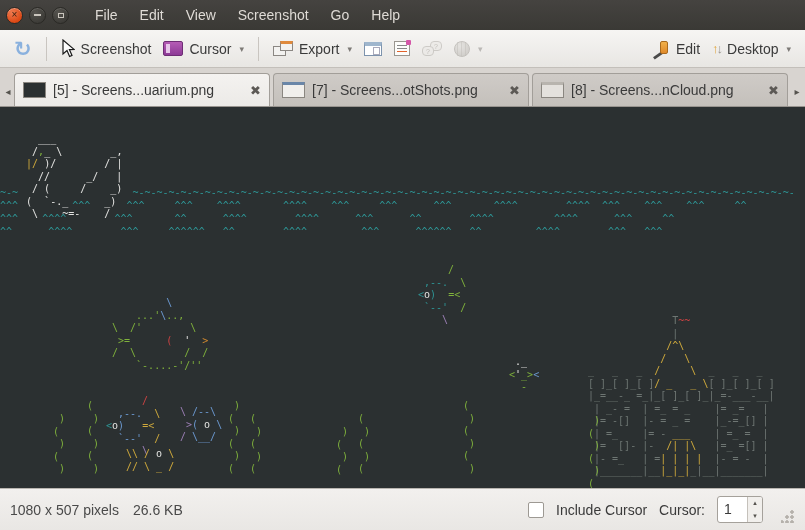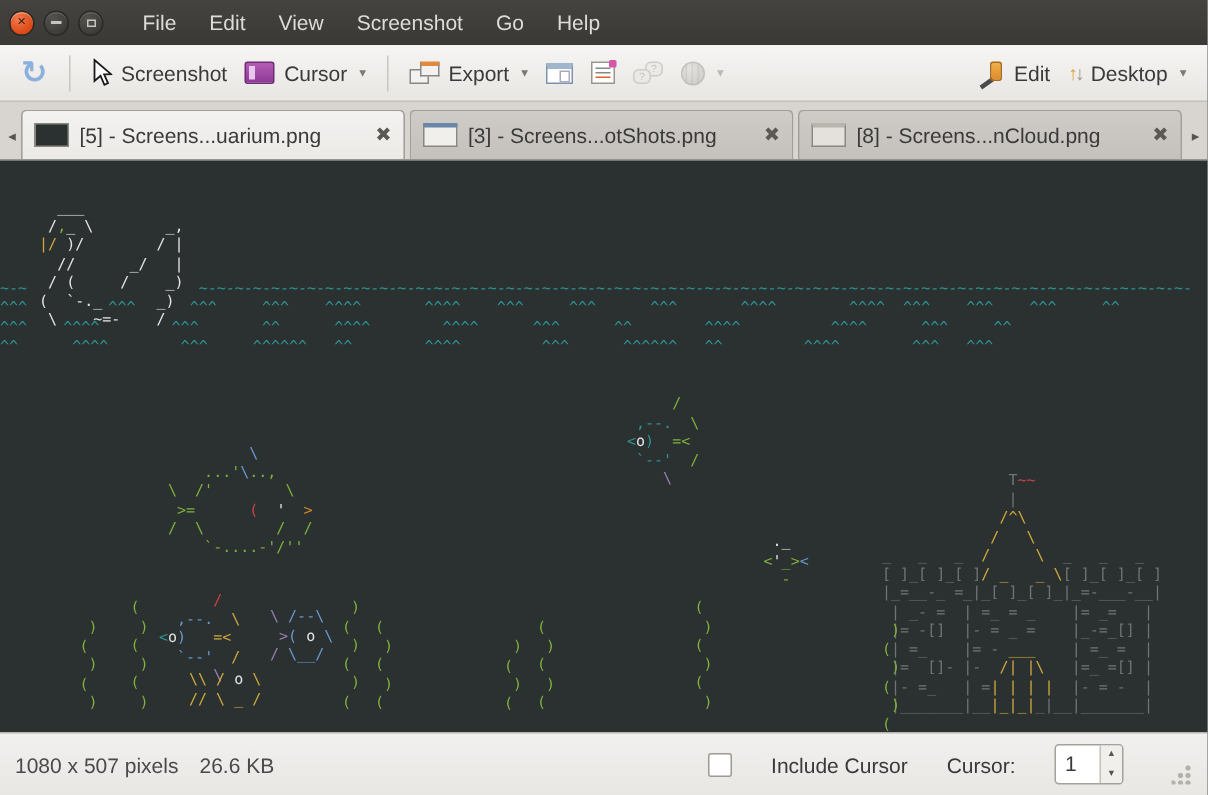--- a/index.html
+++ b/index.html
@@ -65,21 +65,21 @@
   .thumb.t3 { background:#e4e1dd; border-top:3px solid #b8b4ae; }
 
   
   .canvas { position:relative; height:381px; background:#2b3031; overflow:hidden; flex:0 0 auto; }
   .piece { position:absolute; font-family:"DejaVu Sans Mono",monospace; font-size:10px; line-height:12.5px; white-space:pre; }
   .piece div { height:12.5px; }
 
   
   .statusbar { height:42px; background:linear-gradient(#f2f0ee,#e9e7e4); border-top:1px solid #b9b5b0; display:flex; align-items:center; padding:0 10px; flex:1; }
   .status-left { display:flex; gap:14px; font-size:14px; color:#4a4a4a; }
-  .status-right { margin-left:auto; display:flex; align-items:center; gap:26px; }
+  .status-right { margin-left:auto; display:flex; align-items:center; gap:12px; }
   .checkbox { width:16px; height:16px; background:#fff; border:1px solid #9d9993; border-radius:2px; }
   .spin { display:flex; width:46px; height:27px; background:#fff; border:1px solid #a5a19b; border-radius:3px; overflow:hidden; }
   .spin .val { flex:1; padding:4px 0 0 6px; font-size:14px; }
   .spin .steppers { width:15px; border-left:1px solid #c5c1bb; background:#f1efec; display:flex; flex-direction:column; }
   .spin .steppers div { flex:1; font-size:7px; line-height:6px; text-align:center; color:#55534e; padding-top:3px; }
   .grip { width:14px; height:14px; margin-left:6px; align-self:flex-end; background:
     radial-gradient(circle at 11px 3px, #b5b1ab 1.5px, transparent 2px),
     radial-gradient(circle at 11px 8px, #b5b1ab 1.5px, transparent 2px),
     radial-gradient(circle at 6px 8px, #b5b1ab 1.5px, transparent 2px),
     radial-gradient(circle at 11px 13px, #b5b1ab 1.5px, transparent 2px),
@@ -171,21 +171,21 @@
 
   <div class="tabbar">
     <div class="tab-scroll">◂</div>
     <div class="tab active">
       <span class="thumb t1"></span>
       <span class="label">[5] - Screens...uarium.png</span>
       <span class="close">✖</span>
     </div>
     <div class="tab">
       <span class="thumb t2"></span>
-      <span class="label">[3] - Screens...otShots.png</span>
+      <span class="label">[7] - Screens...otShots.png</span>
       <span class="close">✖</span>
     </div>
     <div class="tab">
       <span class="thumb t3"></span>
       <span class="label">[8] - Screens...nCloud.png</span>
       <span class="close">✖</span>
     </div>
     <div class="tab-scroll">▸</div>
   </div>
 

